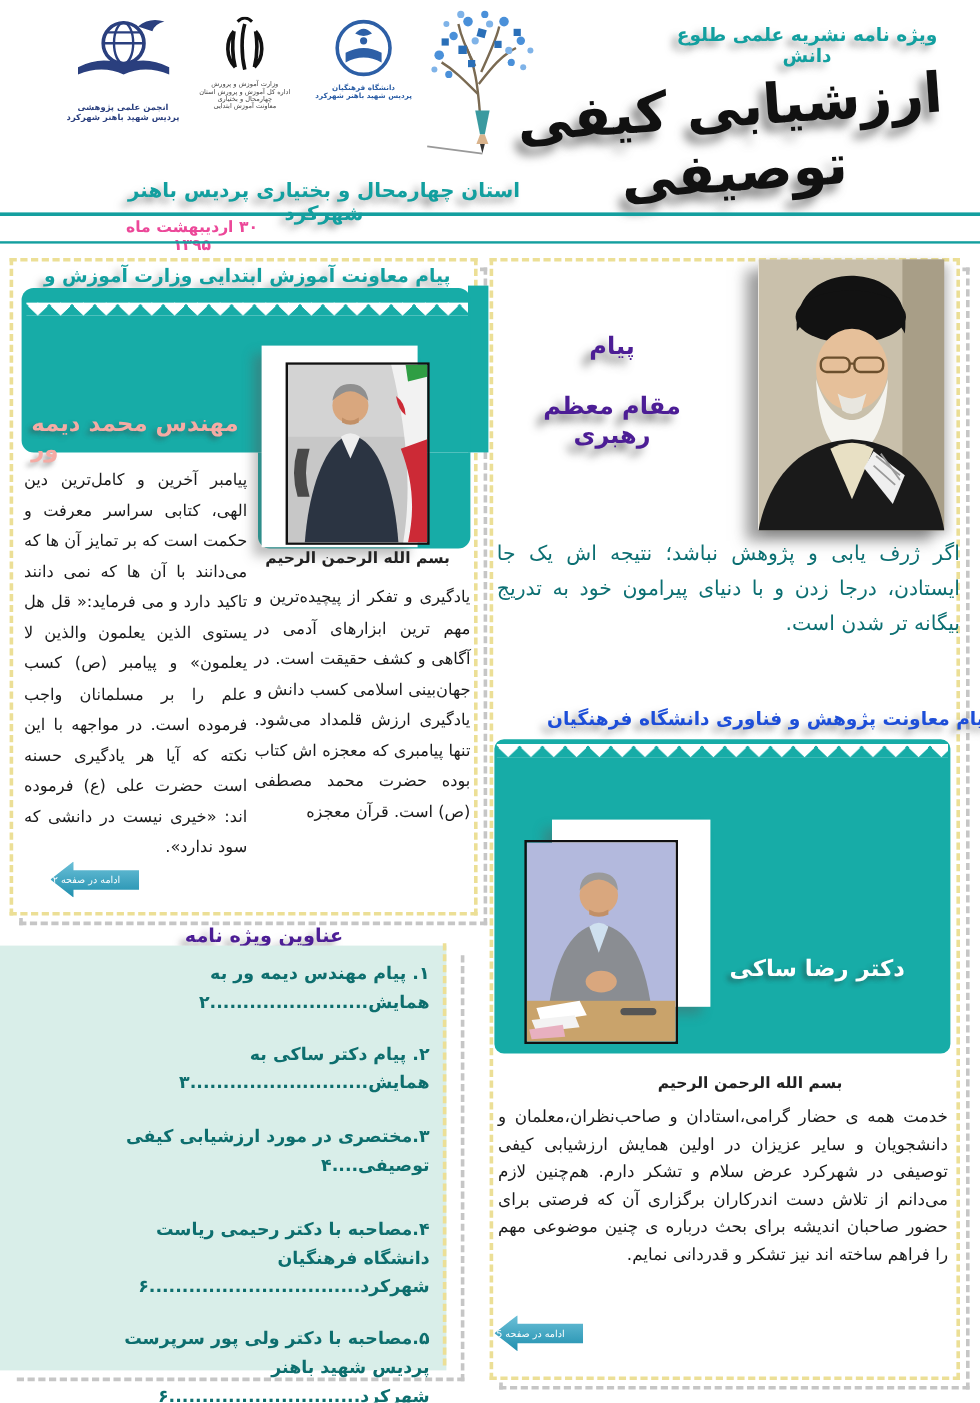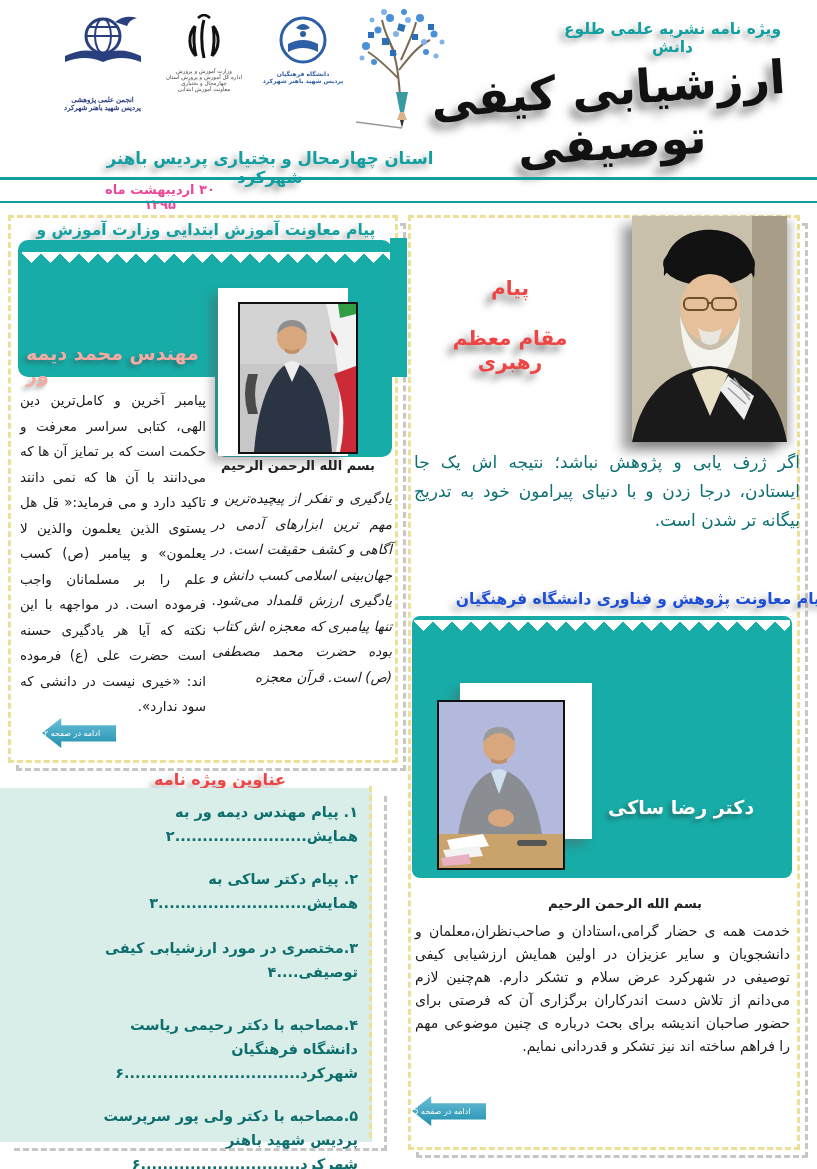--- a/index.html
+++ b/index.html
@@ -2,21 +2,21 @@
 <html lang="fa" dir="rtl"><head>
 <meta charset="utf-8">
 <style>
   html,body{margin:0;padding:0;background:#ffffff;}
   .page{position:relative;width:817px;height:1169px;background:#fff;overflow:hidden;
         font-family:"DejaVu Sans", sans-serif;direction:rtl;}
   .abs{position:absolute;}
   
   .teal-bg{background:#17aca7;}
   .teal-txt{color:#129f9f;}
-  .orange-txt{color:#ef4444;}
+  .orange-txt{color:#4c1d95;}
   .blue-txt{color:#1d4ed8;margin-left:36px;}
   .pink-txt{color:#f5aba4;}
   
   .dash-y{border:3px dashed #ecdf96;}
   .dash-g{border:3px dashed #c6c6c6;}
   .zigzag{height:11px;background:conic-gradient(from -45deg at 50% 100%, #ffffff 90deg, rgba(0,0,0,0) 0) 0 0 / 19px 11px repeat-x;}
   .rule{background:#149f9f;}
   .echo{text-shadow:-5px 4px 6px rgba(110,110,110,.65);}
   .echo2{text-shadow:-6px 6px 7px rgba(95,95,95,.8);}
   
@@ -45,21 +45,21 @@
 
   <div class="abs" style="left:55px;top:12px;width:95px;">
     <svg width="95" height="60" viewBox="0 0 95 60">
       <circle cx="48" cy="24" r="17" fill="none" stroke="#2a3f7e" stroke-width="3"></circle>
       <ellipse cx="48" cy="24" rx="8" ry="17" fill="none" stroke="#2a3f7e" stroke-width="2"></ellipse>
       <line x1="31" y1="24" x2="65" y2="24" stroke="#2a3f7e" stroke-width="2"></line>
       <line x1="33" y1="15" x2="63" y2="15" stroke="#2a3f7e" stroke-width="2"></line>
       <path d="M10 44 Q30 34 48 42 Q66 34 86 44 L86 50 Q66 42 48 50 Q30 42 10 50 Z" fill="#2a3f7e"></path>
       <path d="M60 10 q10 -8 22 -4 q-8 2 -10 8 Z" fill="#2a3f7e"></path>
     </svg>
-    <div class="caption" style="font-size:7px;color:#2a3f7e;margin-top:20px;font-family:Liberation Serif, serif;">انجمن علمی پژوهشی
+    <div class="caption" style="font-size:7px;color:#2a3f7e;margin-top:10px;">انجمن علمی پژوهشی
 پردیس شهید باهنر شهرکرد</div>
   </div>
 
   <div class="abs" style="left:158px;top:14px;width:92px;">
     <svg width="92" height="52" viewBox="0 0 92 52" style="display:block;margin:0 auto;">
       <g stroke="#111" fill="none" stroke-width="3" transform="translate(46,2)">
         <path d="M0 4 C-3 14 -3 30 0 42"></path>
         <path d="M-9 10 C-16 18 -16 32 -8 40 M-9 10 C-11 22 -10 32 -8 40"></path>
         <path d="M9 10 C16 18 16 32 8 40 M9 10 C11 22 10 32 8 40"></path>
         <path d="M-6 2 q6 -6 12 0" stroke-width="2.5"></path>
@@ -164,21 +164,21 @@
       <circle cx="52" cy="34" r="15" fill="#d9a77e"></circle>
       <path d="M37 30 q2 -14 15 -14 q13 0 15 14 q-8 -8 -15 -8 q-7 0 -15 8Z" fill="#8f8f8f"></path>
       <path d="M45 44 q7 5 14 0 l0 4 q-7 4 -14 0 Z" fill="#c29067"></path>
       <path d="M14 148 C18 96 34 62 52 58 C74 62 88 96 92 148 Z" fill="#2b3442"></path>
       <path d="M44 60 L52 78 L60 60 Q52 54 44 60 Z" fill="#eee"></path>
     </svg>
   </div>
 
   <div class="abs bism" style="left:218px;top:458px;width:160px;text-align:center;font-weight:bold;">بسم الله الرحمن الرحیم</div>
 
-  <div class="abs col" style="left:212px;top:486px;width:180px;font-style:italic;">یادگیری و تفکر از پیچیده‌ترین و مهم ترین ابزارهای آدمی در آگاهی و کشف حقیقت است. در جهان‌بینی اسلامی کسب دانش و یادگیری ارزش قلمداد می‌شود. تنها پیامبری که معجزه اش کتاب بوده حضرت محمد مصطفی (ص) است. قرآن معجزه</div>
+  <div class="abs col" style="left:212px;top:486px;width:180px;">یادگیری و تفکر از پیچیده‌ترین و مهم ترین ابزارهای آدمی در آگاهی و کشف حقیقت است. در جهان‌بینی اسلامی کسب دانش و یادگیری ارزش قلمداد می‌شود. تنها پیامبری که معجزه اش کتاب بوده حضرت محمد مصطفی (ص) است. قرآن معجزه</div>
   <div class="abs col" style="left:20px;top:388px;width:186px;">پیامبر آخرین و کامل‌ترین دین الهی، کتابی سراسر معرفت و حکمت است که بر تمایز آن ها که می‌دانند با آن ها که نمی دانند تاکید دارد و می فرماید:« قل هل یستوی الذین یعلمون والذین لا یعلمون» و پیامبر (ص) کسب علم را بر مسلمانان واجب فرموده است. در مواجهه با این نکته که آیا هر یادگیری حسنه است حضرت علی (ع) فرموده اند: «خیری نیست در دانشی که سود ندارد».</div>
 
   <div class="abs cont-arrow" style="left:42px;top:718px;">
     <span>ادامه در صفحه ۲</span>
   </div>
 
   <div class="abs dash-g" style="left:416px;top:223px;width:386px;height:929px;"></div>
   <div class="abs dash-y" style="left:408px;top:215px;width:386px;height:929px;background:#fff;"></div>
 
   <div class="abs orange-txt echo2" style="left:470px;top:276px;width:80px;font-weight:bold;font-size:20px;text-align:center;">پیام</div>

